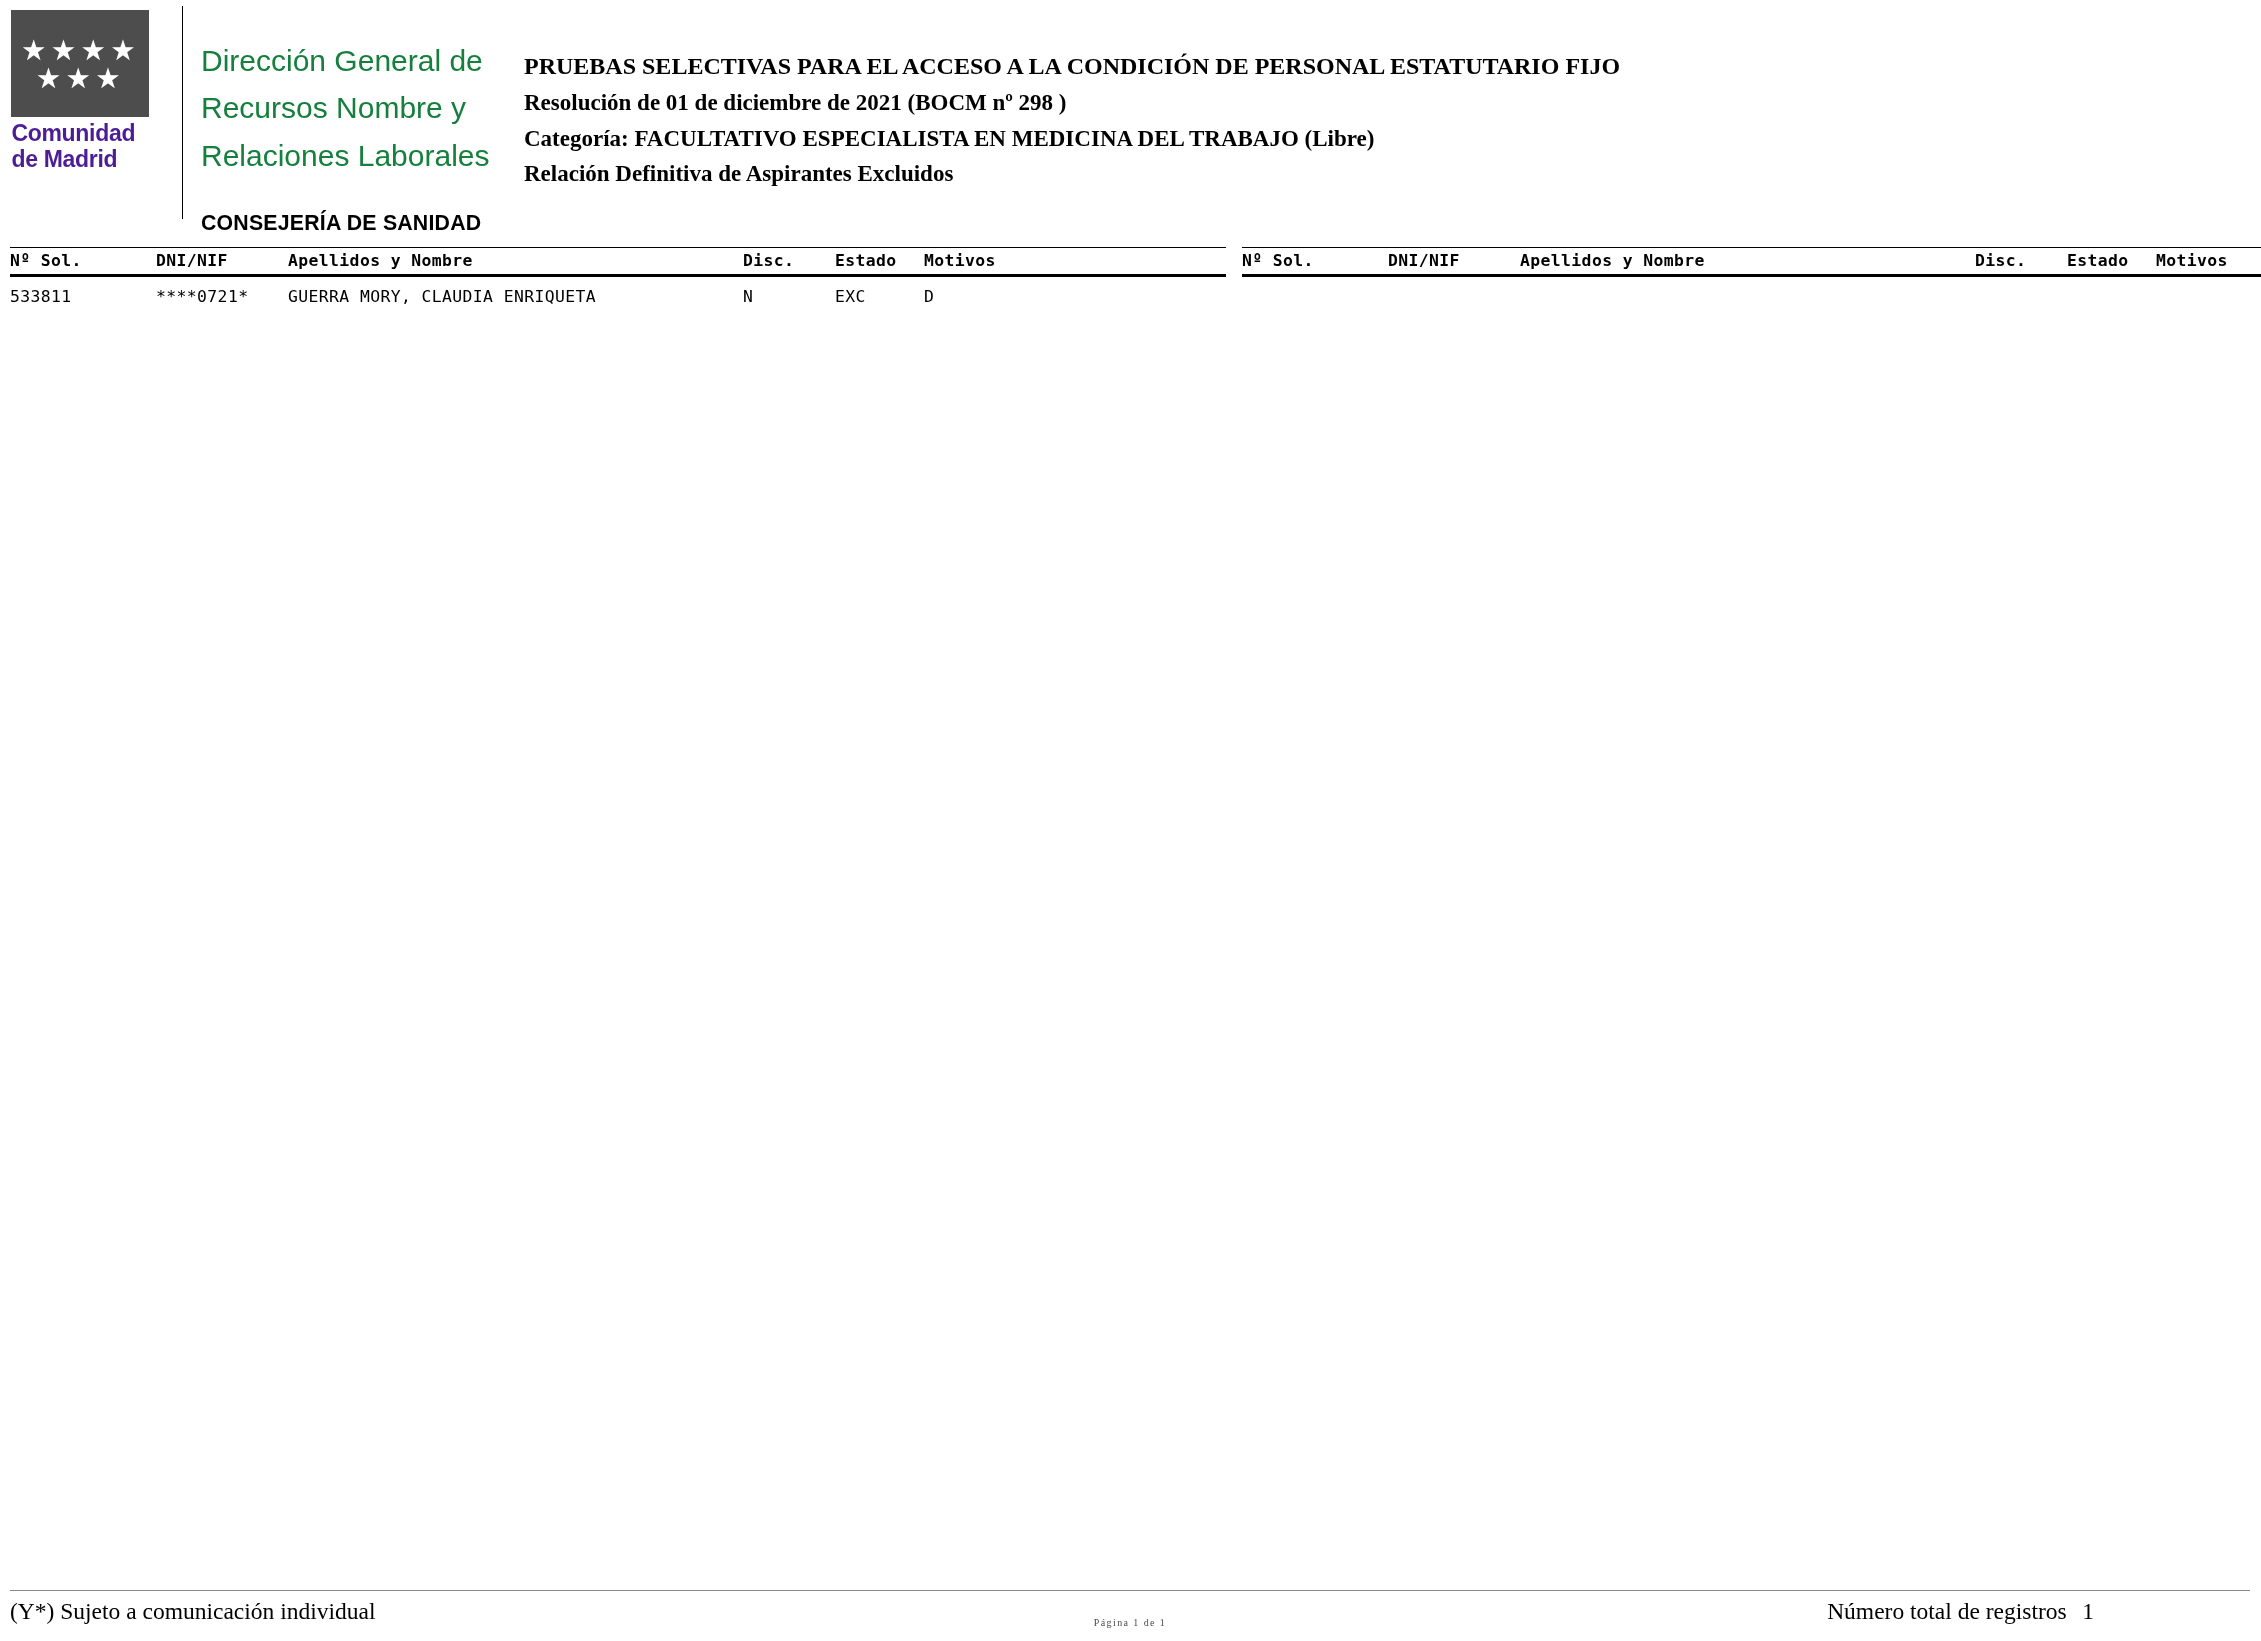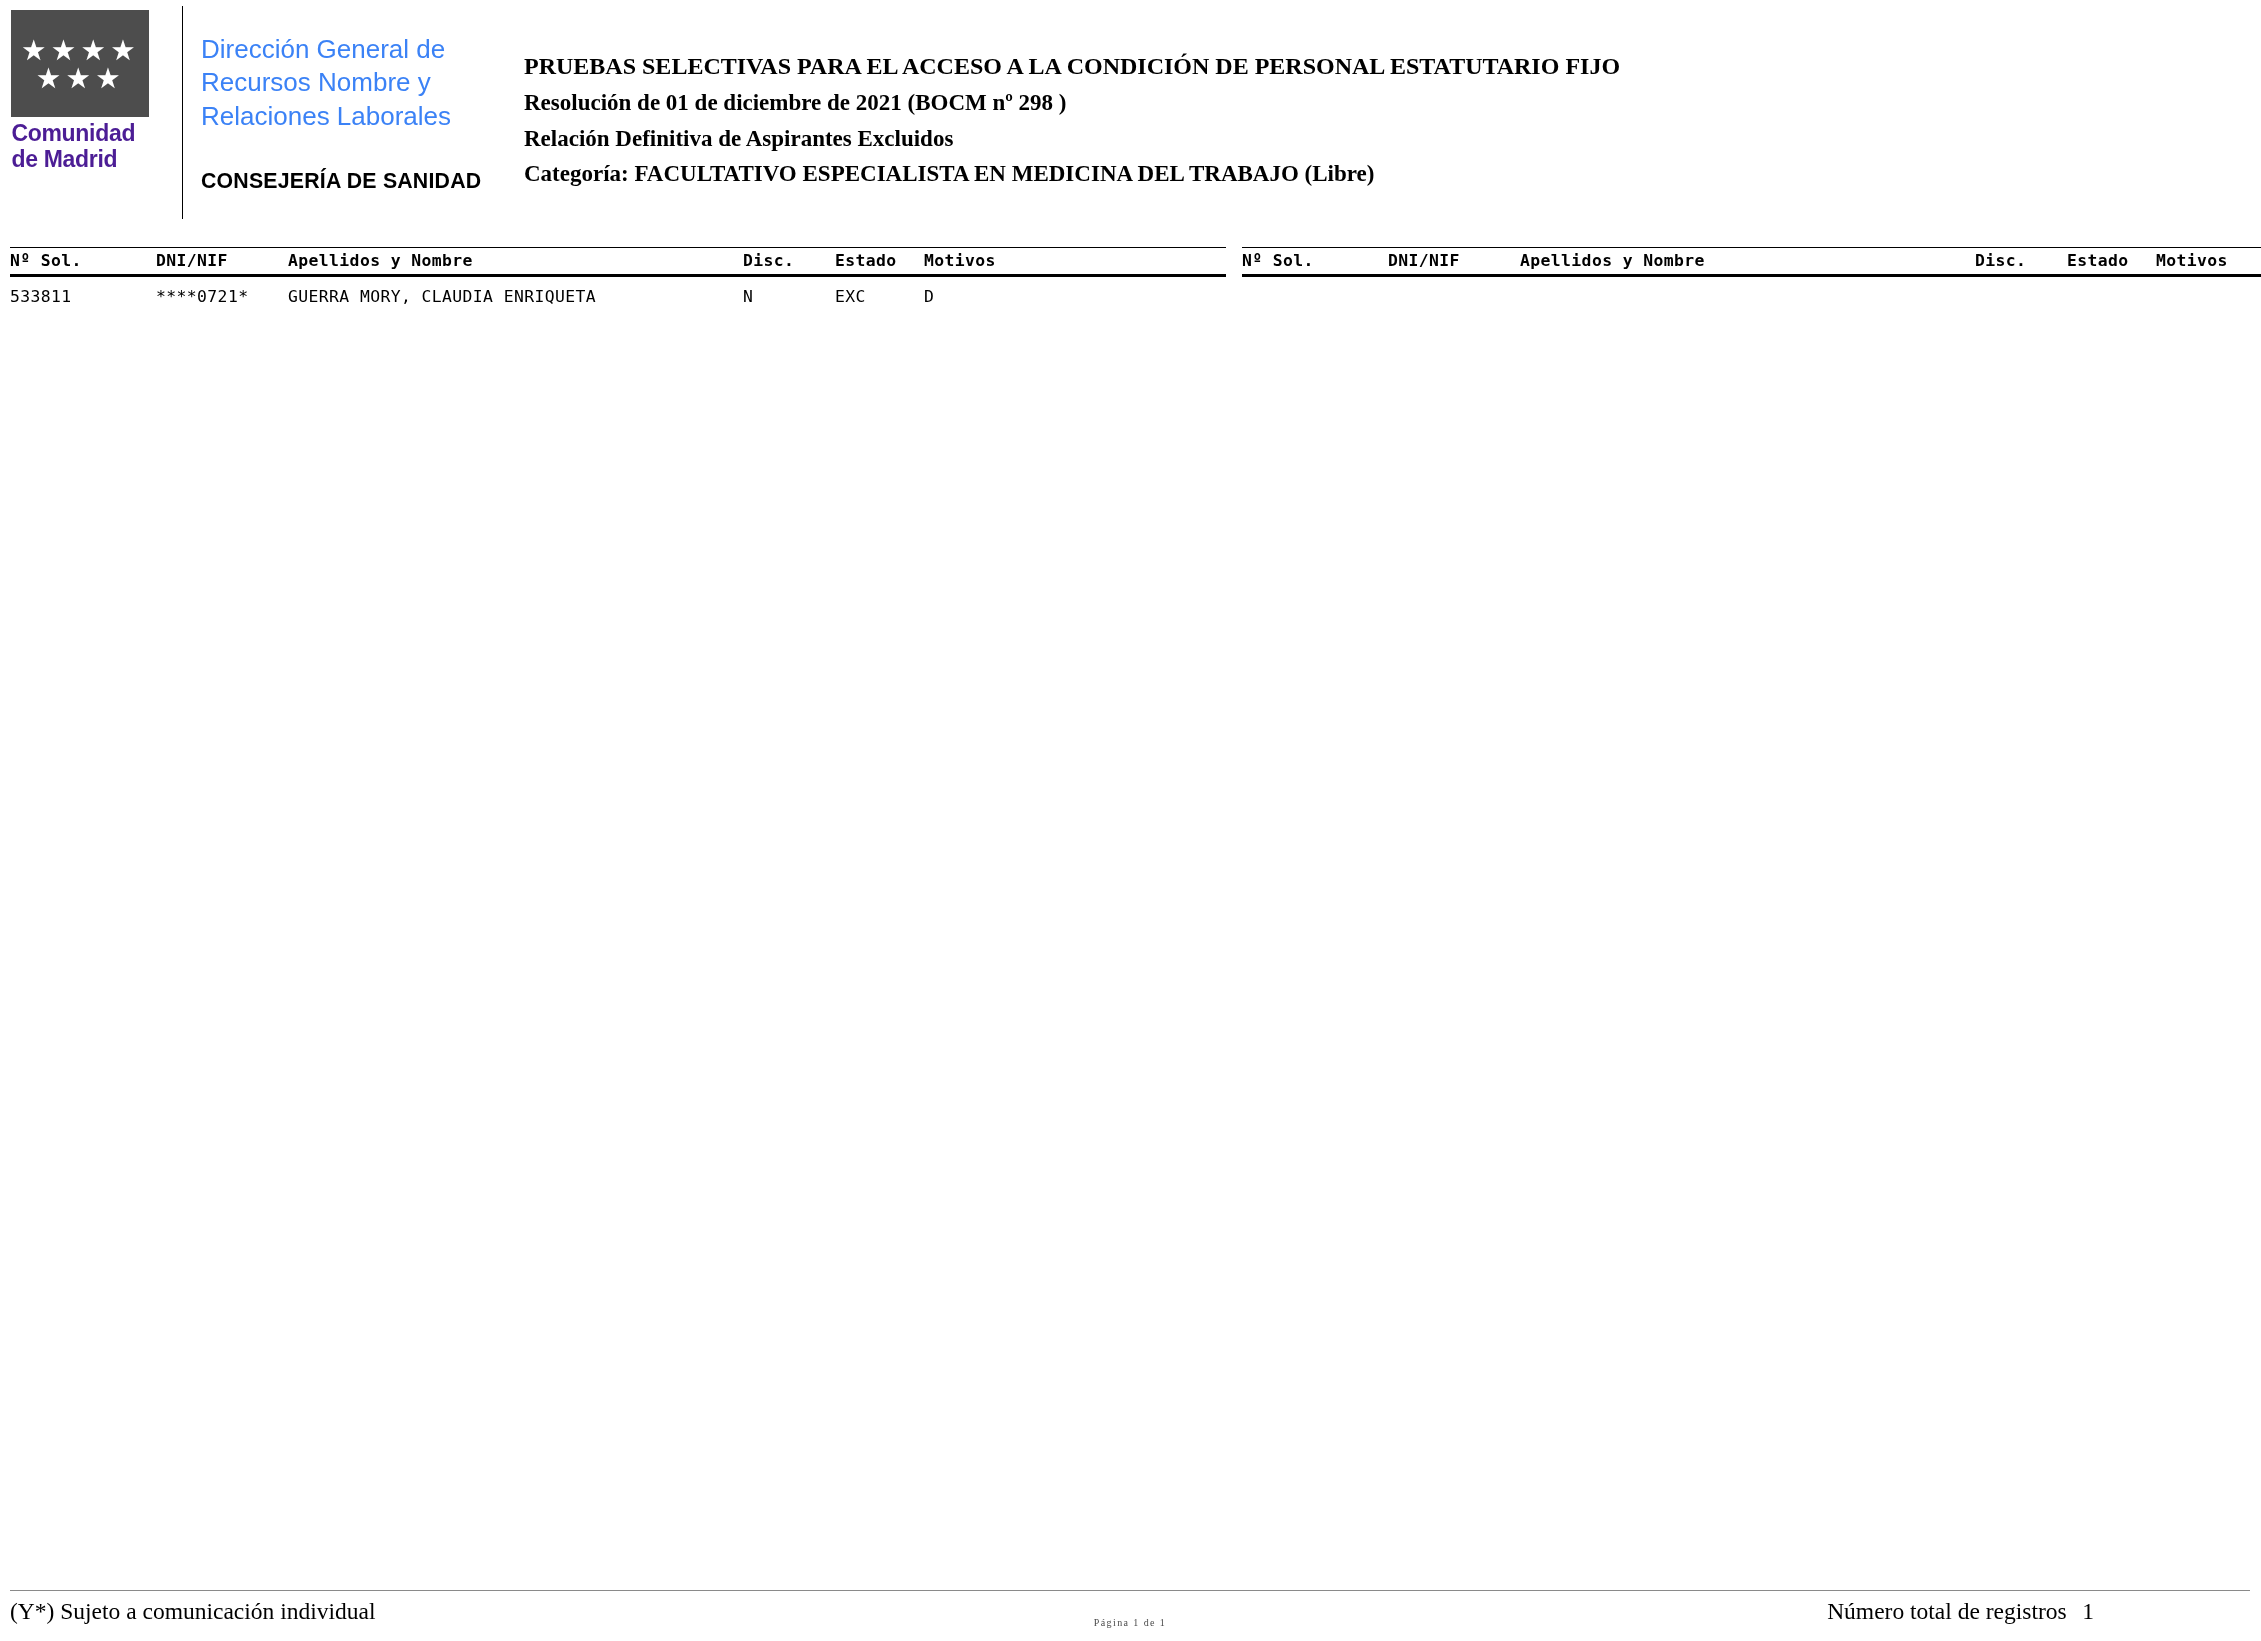--- a/index.html
+++ b/index.html
@@ -63,23 +63,24 @@
     height: 213px;
     background: #000000;
   }
   .dept-block {
     position: absolute;
     left: 201px;
     top: 33px;
     font-family: "Liberation Sans", sans-serif;
   }
   .dept-line {
-    font-size: 26px;
+    font-size: 30px;
     line-height: 1.28;
-    color: #3b82f6;
+    color: #15803d;
+    margin-top: 9px;
   }
   .dept-consejeria {
     margin-top: 36px;
     font-size: 21.3px;
     font-weight: bold;
     letter-spacing: 0.2px;
   }
   .title-block {
     position: absolute;
     left: 524px;
@@ -198,22 +199,22 @@
   <div class="dept-block">
     <div class="dept-line">Dirección General de</div>
     <div class="dept-line">Recursos Nombre y</div>
     <div class="dept-line">Relaciones Laborales</div>
     <div class="dept-consejeria">CONSEJERÍA DE SANIDAD</div>
   </div>
 
   <div class="title-block">
     <div class="title-line t1">PRUEBAS SELECTIVAS PARA EL ACCESO A LA CONDICIÓN DE PERSONAL ESTATUTARIO FIJO</div>
     <div class="title-line t2">Resolución de 01 de diciembre de 2021 (BOCM nº 298 )</div>
+    <div class="title-line t4">Categoría: FACULTATIVO ESPECIALISTA EN MEDICINA DEL TRABAJO (Libre)</div>
     <div class="title-line t3">Relación Definitiva de Aspirantes Excluidos</div>
-    <div class="title-line t4">Categoría: FACULTATIVO ESPECIALISTA EN MEDICINA DEL TRABAJO (Libre)</div>
   </div>
 
 </div>
 
 <div class="table-area">
   <div class="cols">
 
     <div class="col left">
       <div class="rule top"></div>
       <div class="hdr-row"><span class="c-num">Nº Sol.</span><span class="c-dni">DNI/NIF</span><span class="c-name">Apellidos y Nombre</span><span class="c-disc">Disc.</span><span class="c-est">Estado</span><span class="c-mot">Motivos</span></div>

